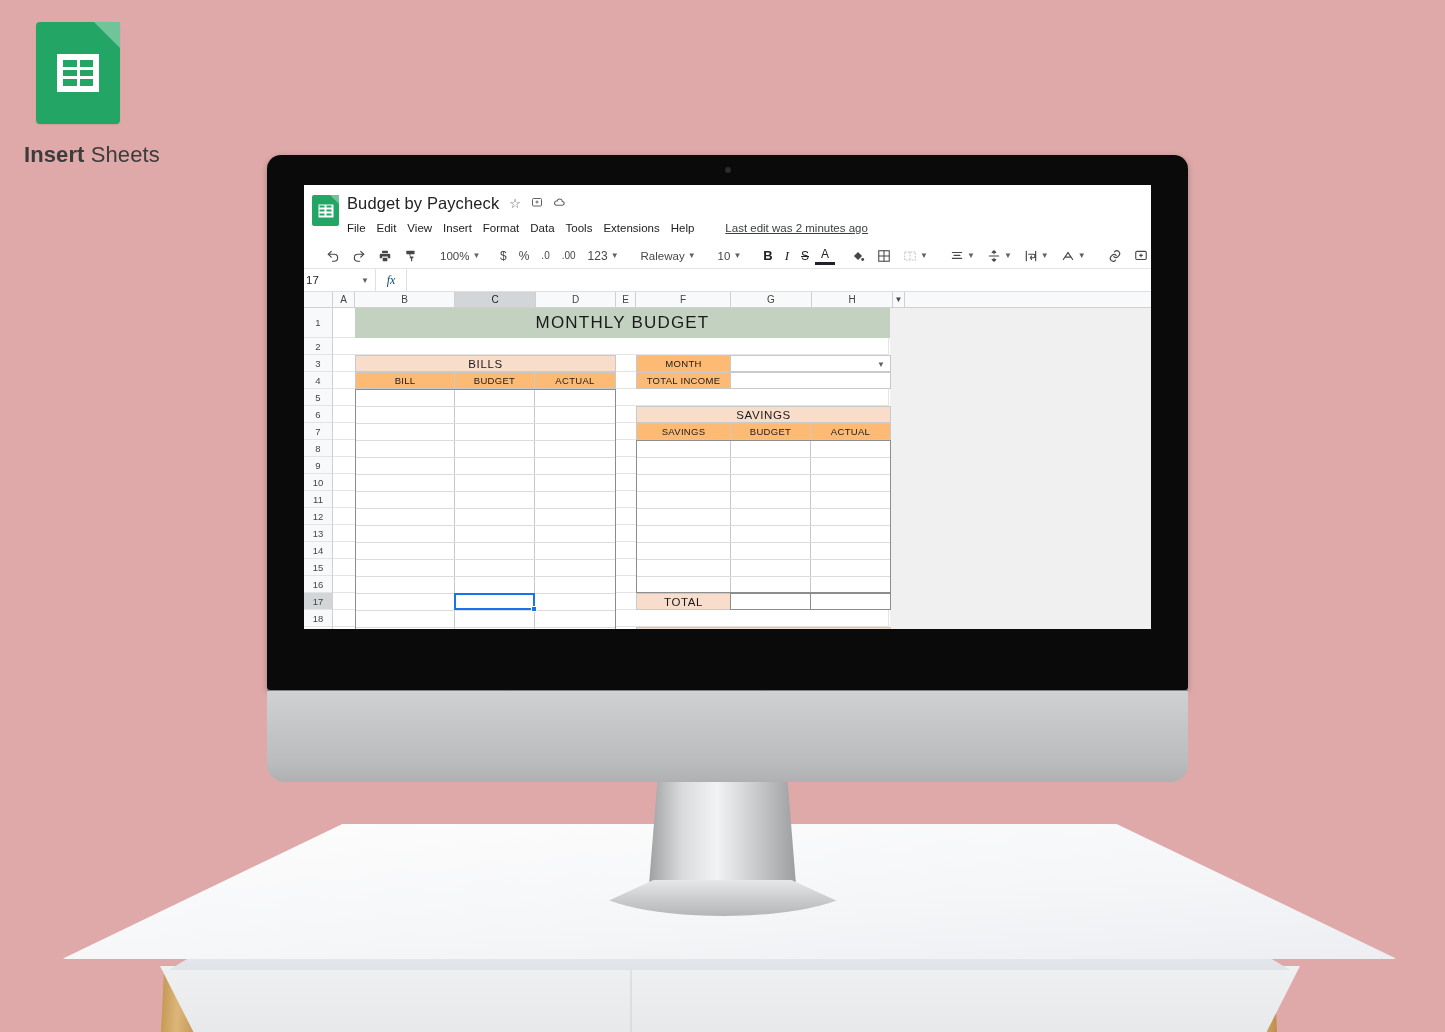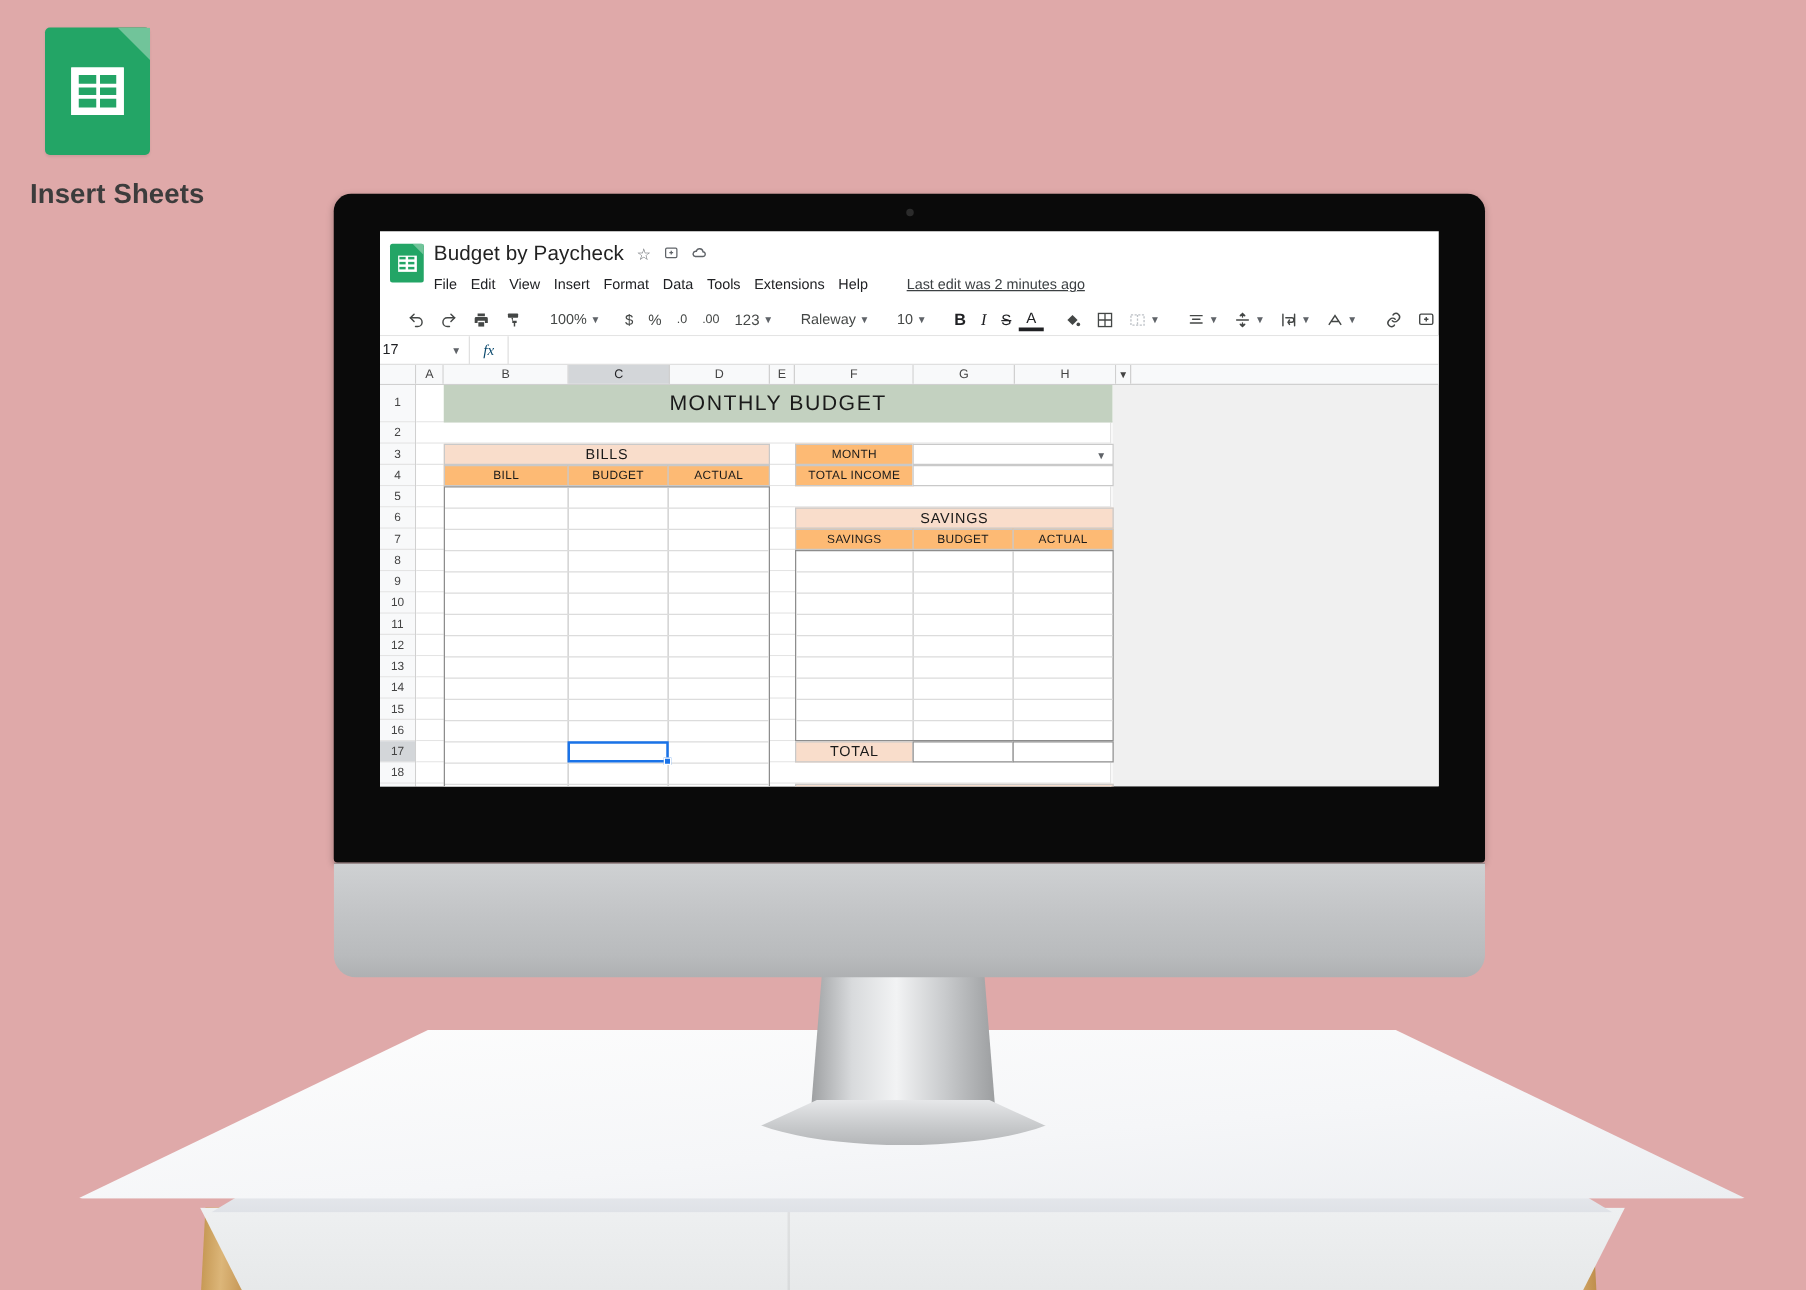--- a/index.html
+++ b/index.html
@@ -46,21 +46,21 @@
   #sheets-icon .grid i { background: #23a566; display:block; }
   #brand-text {
     margin-top: 18px;
     font-size: 22px;
     color: #3c3c3c;
     letter-spacing: .1px;
     text-align: left;
     padding-left: 0px;
   }
   #brand-text b { font-weight: 700; }
-  #brand-text span { font-weight: 700; text-align: right; }
+  #brand-text span { font-weight: 400; text-align: right; }
 
   
   #desk-wrap { position: absolute; left:0; top: 818px; width: 1445px; height: 214px; }
   #desk-top {
     position: absolute; left: 62px; top: 6px;
     width: 1335px; height: 135px;
     background: linear-gradient(175deg,#fdfdfd 0%, #f5f6f8 60%, #eceef1 100%);
     clip-path: polygon(21% 0%, 79% 0%, 100% 100%, 0% 100%);
     border-radius: 4px;
   }

